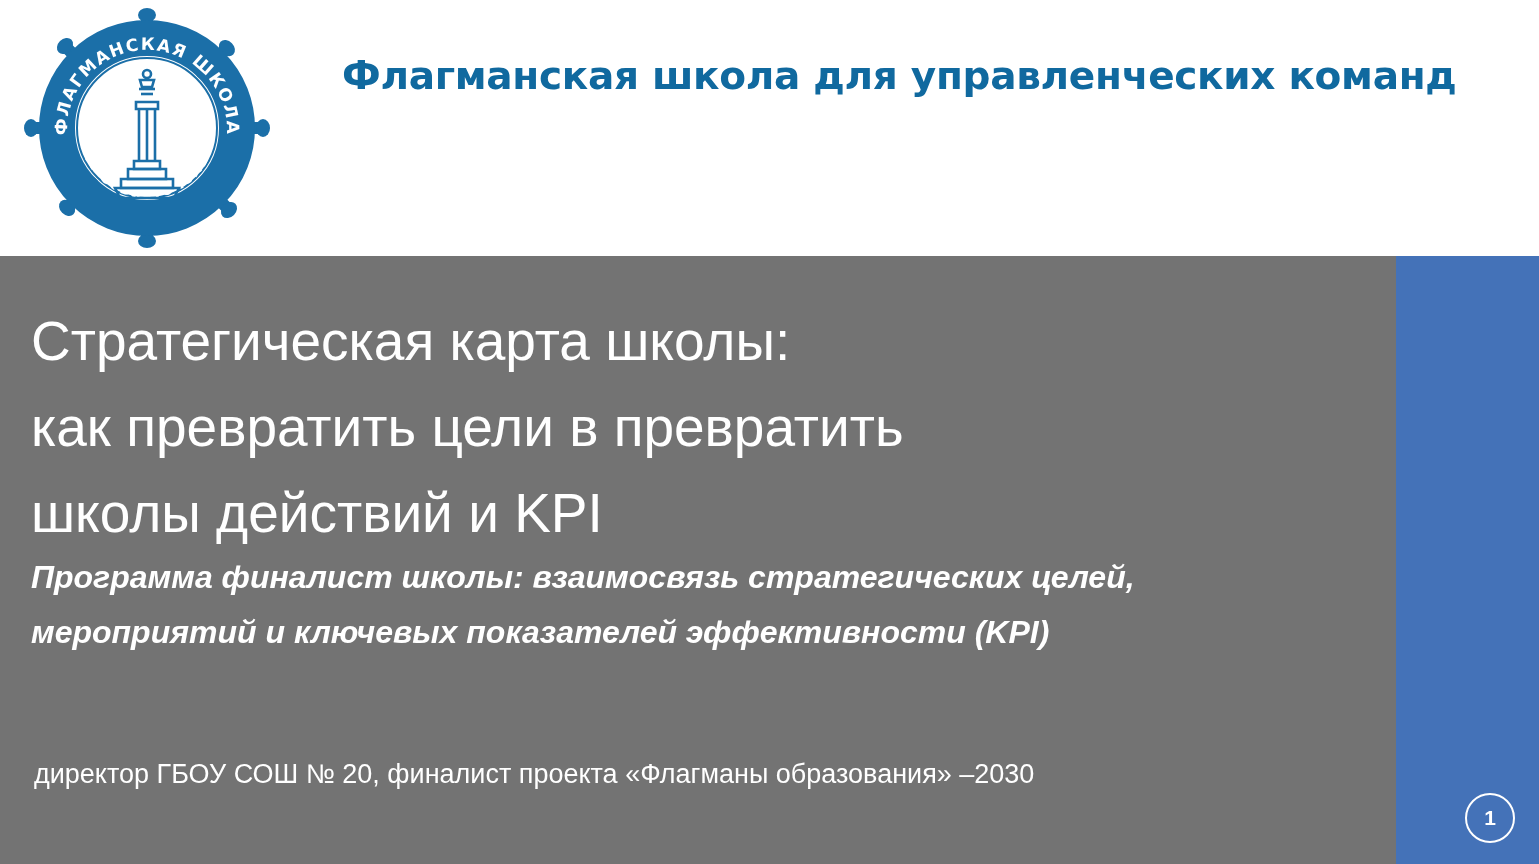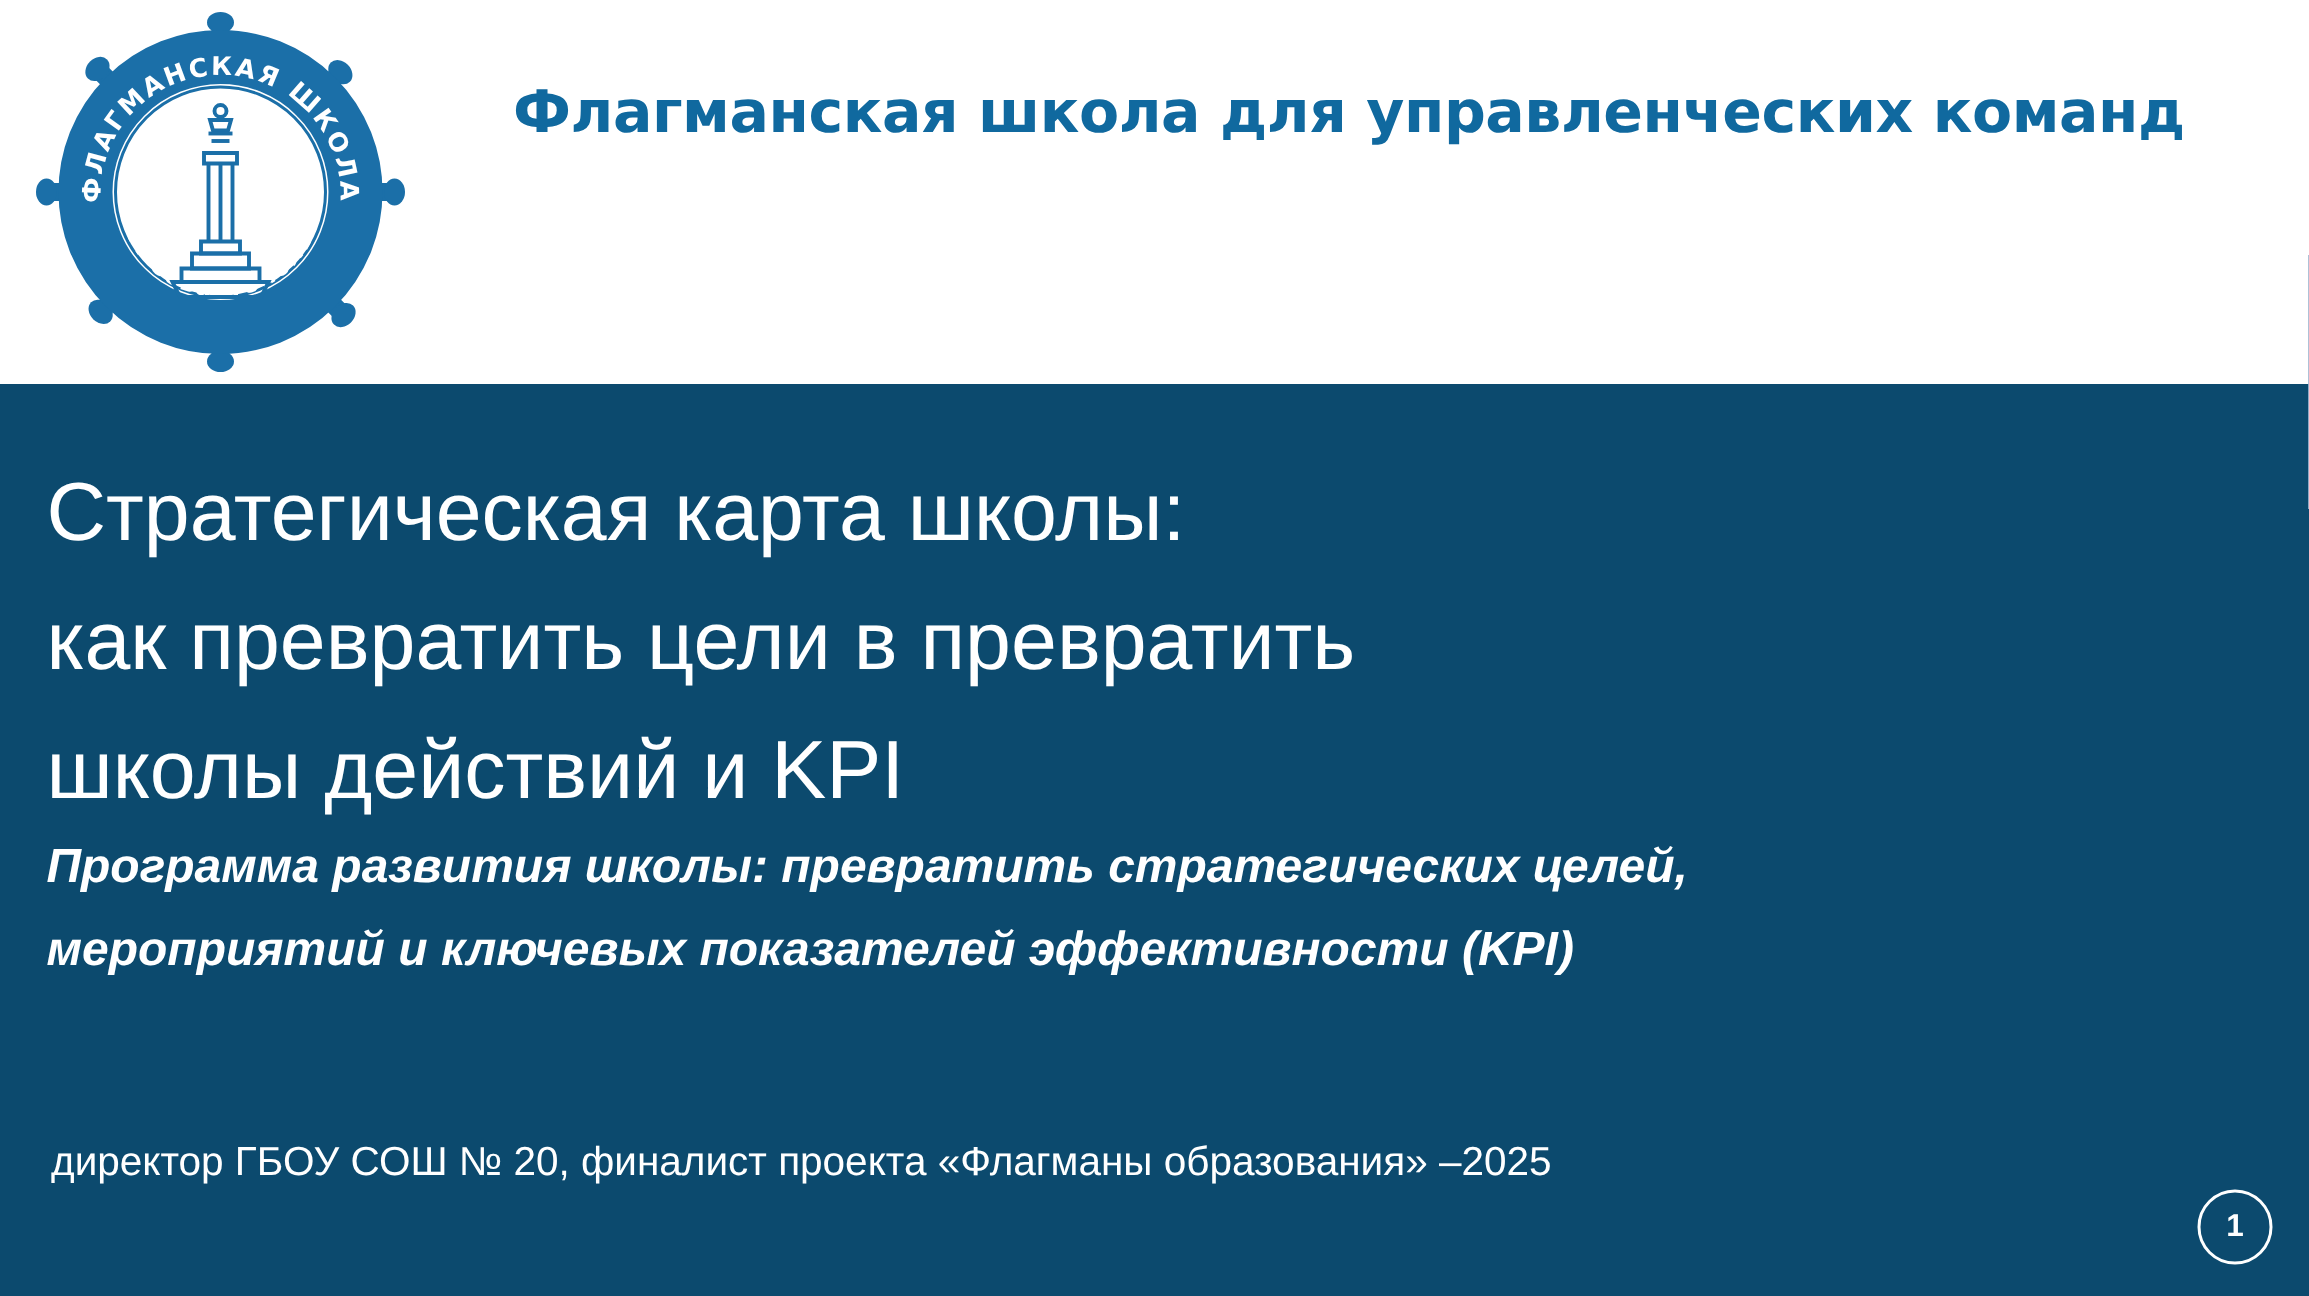--- a/index.html
+++ b/index.html
@@ -42,22 +42,22 @@
     font-size:39px;
     line-height:48px;
     letter-spacing:-0.3px;
     white-space:nowrap;
   }
 
   
   .body-area {
     position:absolute;
     left:0; top:256px;
-    width:1539px; height:608px;
-    background:#0c4a6e;
+    width:1396px; height:608px;
+    background:#737373;
   }
 
   .main-title {
     position:absolute;
     left:31px; top:42px;
     width:1200px;
     color:#ffffff;
     font-family:"Liberation Sans", sans-serif;
     font-size:55px;
     line-height:86px;
@@ -185,24 +185,24 @@
 
   <div class="body-area">
 
     <div class="main-title">
       <span class="tl">Стратегическая карта школы:</span>
       <span class="tl">как превратить цели в превратить</span>
       <span class="tl">школы действий и KPI</span>
     </div>
 
     <div class="subtitle">
-      <span class="sl">Программа развития школы: превратить стратегических целей,</span>
+      <span class="sl">Программа финалист школы: взаимосвязь стратегических целей,</span>
       <span class="sl">мероприятий и ключевых показателей эффективности (KPI)</span>
     </div>
 
     <div class="author-block">
-      <span class="al">директор ГБОУ СОШ № 20, финалист проекта «Флагманы образования» –2025</span>
+      <span class="al">директор ГБОУ СОШ № 20, финалист проекта «Флагманы образования» –2030</span>
     </div>
 
     <div class="page-number">1</div>
   </div>
 
 </div>
 
 </body></html>

